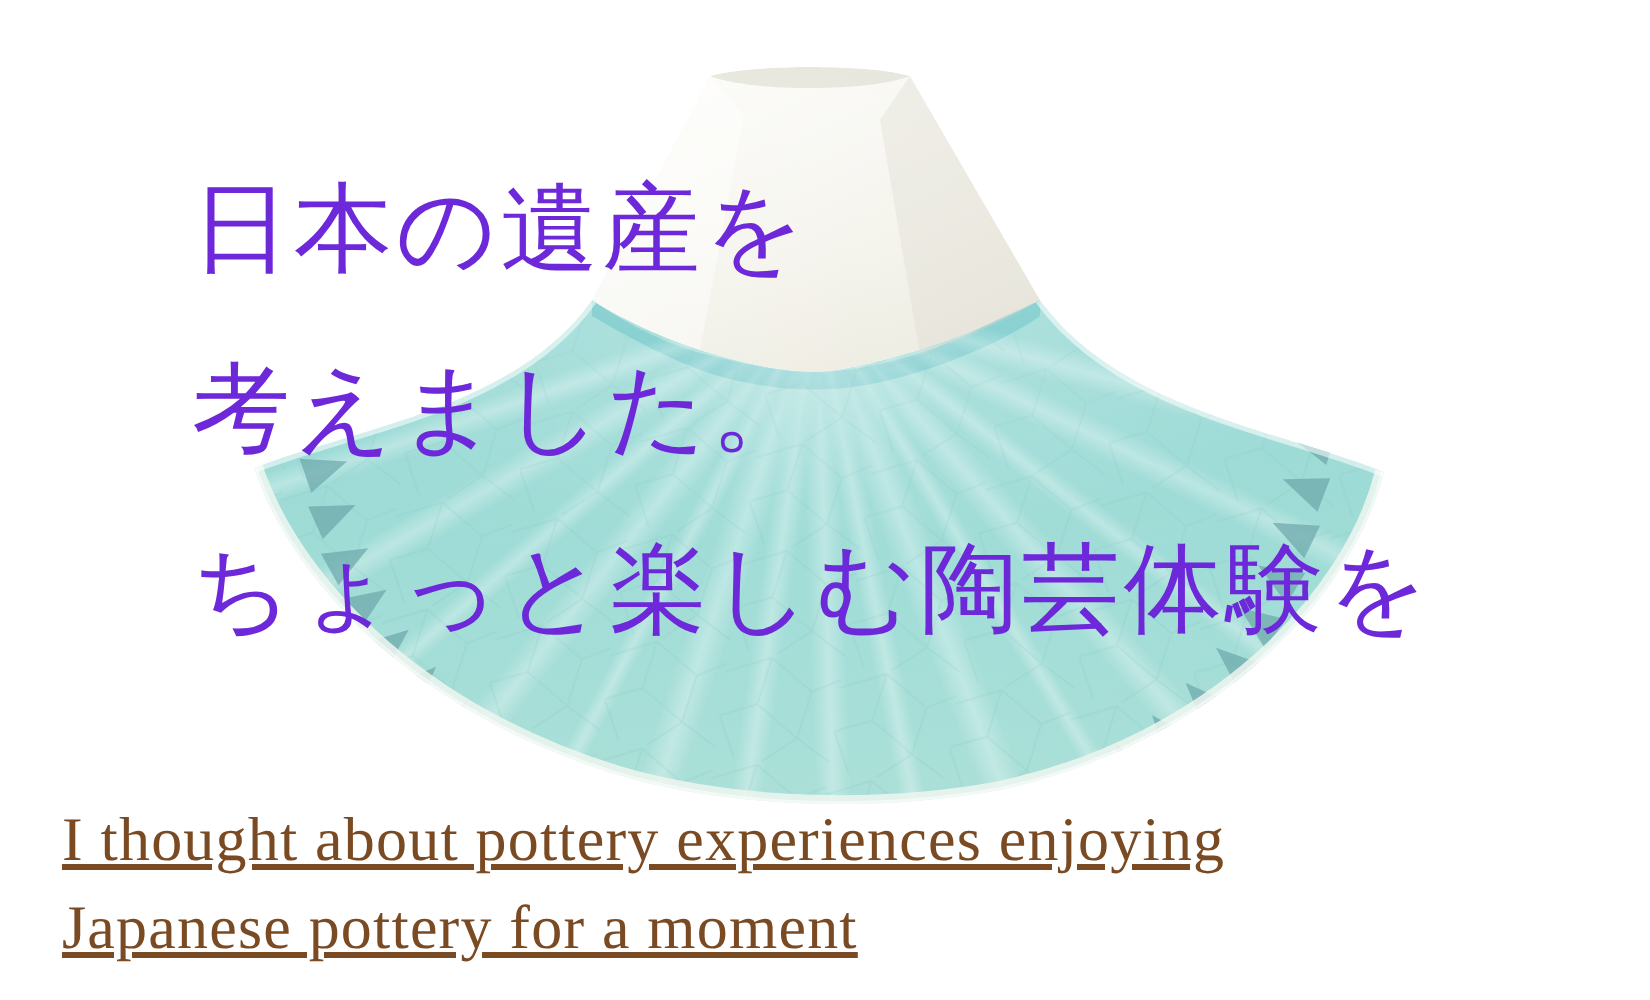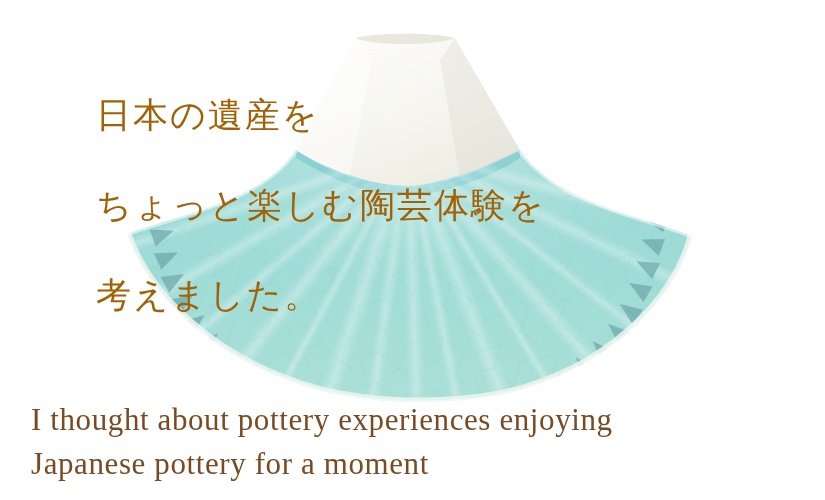--- a/index.html
+++ b/index.html
@@ -28,23 +28,23 @@
   }
 
   
   #headline {
     position: absolute;
     left: 96px;
     top: 70px;
     width: 700px;
   }
   .jp-line {
-    color: #a16207;
+    color: #6d28d9;
     font-family: "DejaVu Serif", "Liberation Serif", serif;
-    font-size: 35px;
+    font-size: 49px;
     line-height: 90px;
     letter-spacing: 2px;
     white-space: nowrap;
     font-weight: 400;
   }
 
   
   #subtitle {
     position: absolute;
     left: 31px;
@@ -52,20 +52,21 @@
     width: 790px;
   }
   .en-line {
     color: #7a4a23;
     font-family: "Liberation Serif", "DejaVu Serif", serif;
     font-size: 31px;
     line-height: 44px;
     letter-spacing: 0.6px;
     white-space: nowrap;
     font-weight: 400;
+    text-decoration: underline;
   }
 </style>
 </head>
 <body>
 
 <div id="stage">
 
   <svg id="pottery" viewBox="0 0 825 500" width="825" height="500" xmlns="http://www.w3.org/2000/svg">
     <defs>
 
@@ -287,22 +288,22 @@
       <path d="M 520,150 C 560,205 640,215 692,236" fill="none" stroke="#ffffff" stroke-opacity="0.55" stroke-width="5"></path>
 
       <path d="M 455,38 L 520,150 C 498,163 478,171 460,177 L 440,60 Z" fill="#dcdbcd" opacity="0.35"></path>
       <path d="M 355,38 L 296,150 C 316,162 334,170 350,175 L 372,58 Z" fill="#ffffff" opacity="0.45"></path>
       <path d="M 355,38 C 375,32 435,32 455,38 C 435,46 375,46 355,38 Z" fill="#d9d8ca" opacity="0.55"></path>
     </g>
   </svg>
 
   <div id="headline">
     <div class="jp-line">日本の遺産を</div>
+    <div class="jp-line">考えました。</div>
     <div class="jp-line">ちょっと楽しむ陶芸体験を</div>
-    <div class="jp-line">考えました。</div>
   </div>
 
   <div id="subtitle">
     <div class="en-line">I thought about pottery experiences enjoying</div>
     <div class="en-line">Japanese pottery for a moment</div>
   </div>
 
 </div>
 
 </body></html>

